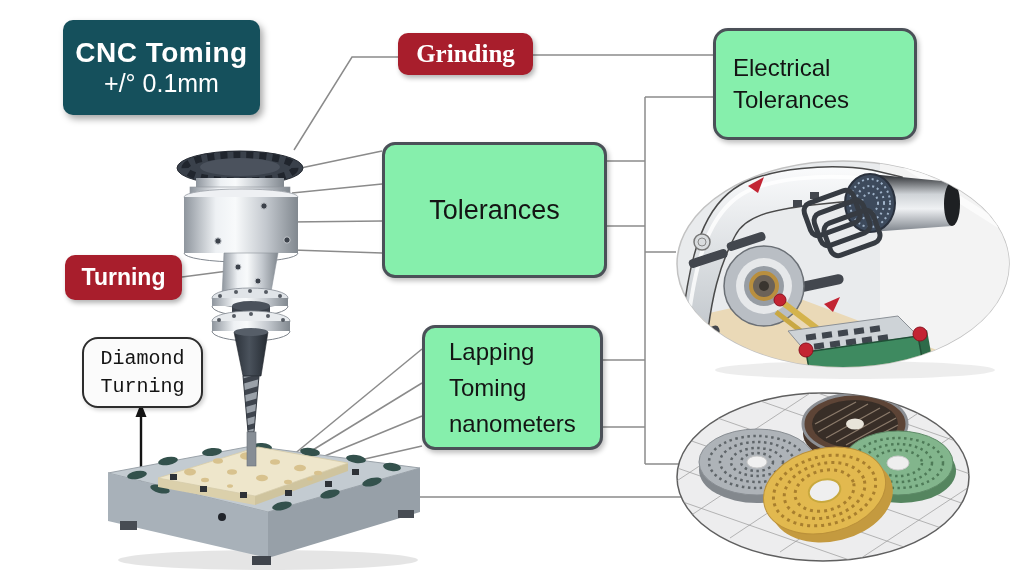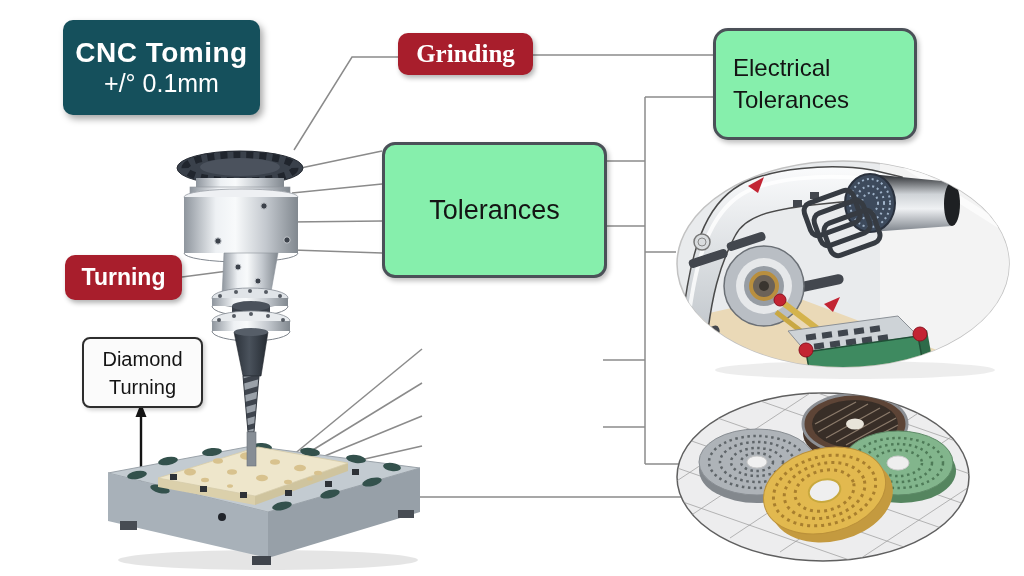--- a/index.html
+++ b/index.html
@@ -8,22 +8,22 @@
     overflow:hidden;font-family:"Liberation Sans",sans-serif;
   }
   .box{position:absolute;box-sizing:border-box;display:flex;flex-direction:column;
        justify-content:center;align-items:center;text-align:center;}
   .badge{background:#a81e2c;color:#ffffff;font-weight:bold;border-radius:10px;
          box-shadow:2px 3px 5px rgba(0,0,0,.3);}
   .teal{background:#15505c;color:#ffffff;border-radius:10px;
         box-shadow:3px 4px 7px rgba(0,0,0,.35);}
   .panel{background:#86efac;border:3px solid #4b5058;border-radius:13px;color:#141414;
          box-shadow:2px 3px 5px rgba(0,0,0,.25);}
-  .panel-thin{background:#fbfbfb;border:2px solid #2d2d2d;border-radius:8px;color:#141414;
-         box-shadow:2px 2px 4px rgba(0,0,0,.2);}
+  .panel-thin{background:#fbfbfb;border:2px solid #2d2d2d;border-radius:16px;color:#141414;
+         box-shadow:2px 2px 4px rgba(0,0,0,.2);font-family:Liberation Mono, monospace;}
   .l{display:block;}
   
   #cnc-box{left:63px;top:20px;width:197px;height:95px;}
   #cnc-box .t1{font-size:28px;font-weight:bold;letter-spacing:.5px;}
   #cnc-box .t2{font-size:25px;margin-top:0;}
   #grinding-box{left:398px;top:33px;width:135px;height:42px;font-size:25px;font-family:Liberation Serif, serif;}
   #turning-box{left:65px;top:255px;width:117px;height:45px;font-size:23px;}
   #diamond-box{left:82px;top:337px;width:121px;height:71px;font-size:20px;line-height:28px;}
   #tolerances-box{left:382px;top:142px;width:225px;height:136px;font-size:27px;line-height:41px;}
   #lapping-box{left:422px;top:325px;width:181px;height:125px;font-size:24px;line-height:36px;
@@ -385,19 +385,24 @@
 
   <div id="diamond-box" class="box panel-thin">
     <span class="l">Diamond</span>
     <span class="l">Turning</span>
   </div>
 
   <div id="tolerances-box" class="box panel">
     <span class="l">Tolerances</span>
   </div>
 
+  <div id="lapping-box" class="box panel">
+    <span class="l">Lapping</span>
+    <span class="l">Toming</span>
+    <span class="l">nanometers</span>
+  </div>
 
   <div id="edm-box" class="box panel">
     <span class="l">Electrical</span>
     <span class="l">Tolerances</span>
   </div>
 
 </div>
 
 </body></html>

